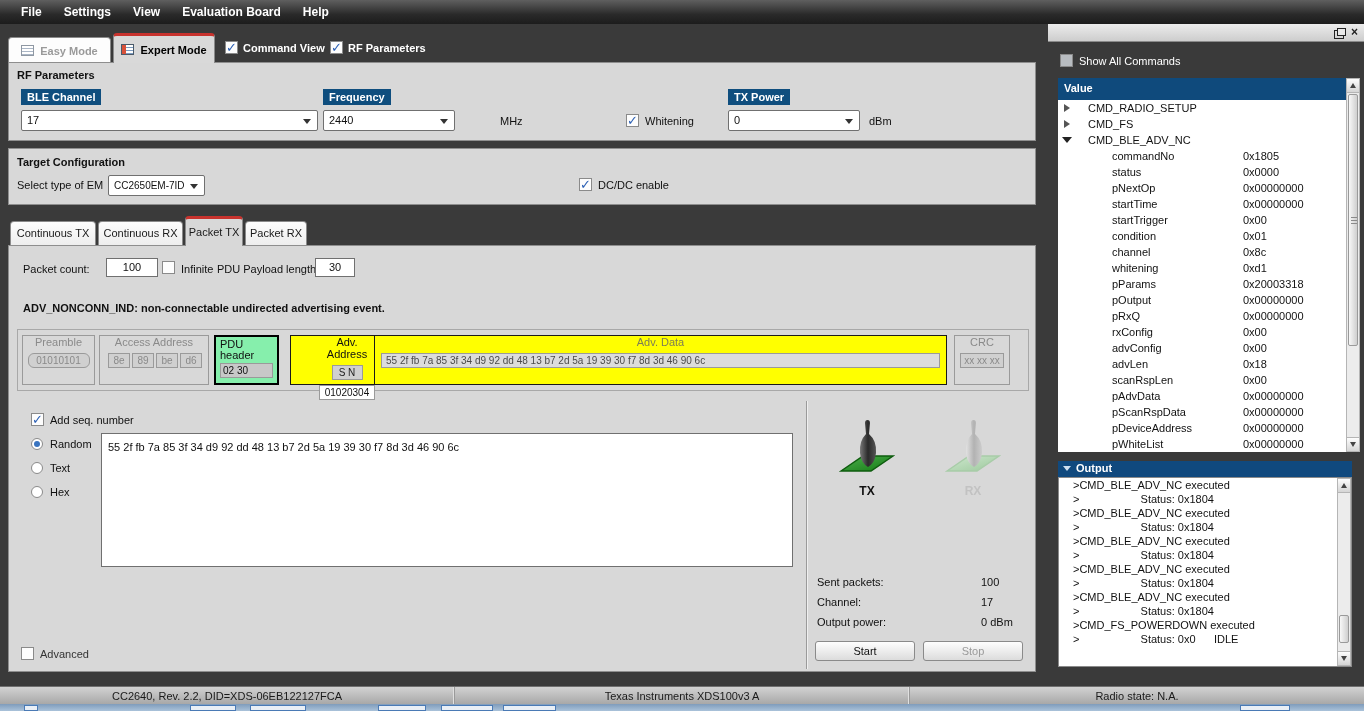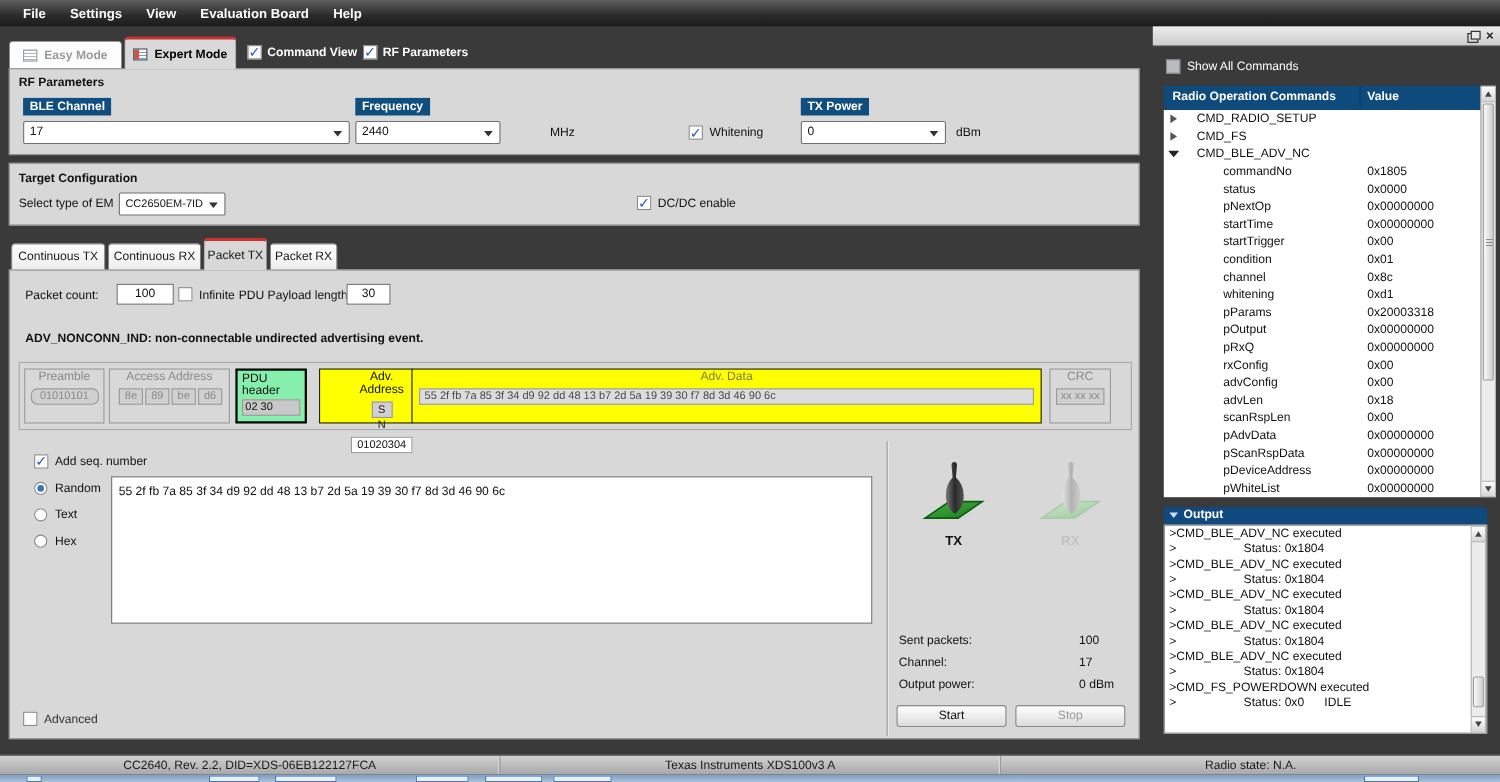--- a/index.html
+++ b/index.html
@@ -68,21 +68,21 @@
   .sbtn.bottom{border-top:1px solid #b5b5b5;border-bottom:none;}
   .sbtn i{position:absolute;left:3px;width:0;height:0;border-left:3px solid transparent;border-right:3px solid transparent;}
   .sbtn .up{top:4px;border-bottom:5px solid #444;}
   .sbtn .dn{top:4px;border-top:5px solid #444;}
   .sb-thumb{position:absolute;left:1px;width:10px;background:linear-gradient(90deg,#f8f8f8,#cfcfcf);border:1px solid #9a9a9a;border-radius:2px;box-sizing:border-box;}
   .grip{position:absolute;left:2px;width:6px;height:7px;
       background:repeating-linear-gradient(180deg,#8a8a8a 0 1px,rgba(0,0,0,0) 1px 3px);}
   
   #out-header{position:absolute;left:10px;top:437px;width:294px;height:16px;background:#10497e;color:#fff;font-weight:bold;box-sizing:border-box;padding:1px 0 0 18px;}
   #out-collapse{position:absolute;left:5px;top:5px;width:0;height:0;border-left:4px solid transparent;border-right:4px solid transparent;border-top:5px solid #cfe0f0;}
-  #out-body{position:absolute;left:10px;top:453px;width:294px;height:190px;background:#fff;border:1px solid #8a8a8a;box-sizing:border-box;overflow:hidden;}
+  #out-body{position:absolute;left:10px;top:453px;width:294px;height:190px;background:#fff;border:1px solid #8a8a8a;box-sizing:border-box;overflow:hidden;padding-left:10px;}
   .oline{white-space:pre;height:14px;line-height:14px;padding-left:4px;}
   
   #statusbar{position:absolute;left:0;top:686px;width:1364px;height:18px;
       background:linear-gradient(#d2d2d2,#a8a8a8);border-top:1px solid #6f6f6f;display:flex;box-sizing:border-box;}
   #statusbar .seg{flex:1;text-align:center;padding-top:3px;color:#1a1a1a;border-right:1px solid #9a9a9a;box-shadow:inset -1px 0 0 #e0e0e0;}
   #statusbar .seg:last-child{border-right:none;box-shadow:none;}
   
   #bottomstrip{position:absolute;left:0;top:704px;width:1364px;height:7px;background:linear-gradient(#7f9cbb,#aac2da);}
   .bs{position:absolute;top:1px;height:6px;background:#e9eff6;border:1px solid #4a7ab5;box-sizing:border-box;}
   
@@ -172,21 +172,21 @@
       </div>
       <div class="pbox" style="left:196px;width:65px;border:2px solid #000;background:#86efac;text-align:left;">
         <div style="margin:2px 0 0 4px;line-height:11px;">
           <div>PDU</div>
           <div>header</div>
         </div>
         <span class="pv" style="width:53px;margin:2px 0 0 4px;background:#c8c8c8;color:#111;">02 30</span>
       </div>
       <div class="pbox yellow" style="left:272px;width:86px;padding-left:28px;">
         <div class="pl" style="color:#111;">Adv. Address</div>
-        <span class="pv" style="width:19px;color:#222;">S N</span><span class="pv" style="width:56px;background:#fff;color:#111;">01020304</span>
+        <span class="pv" style="width:31px;color:#222;">S N</span><span class="pv" style="width:56px;background:#fff;color:#111;">01020304</span>
       </div>
       <div class="pbox yellow" style="left:356px;width:573px;">
         <div class="pl" style="color:#7d7d55;">Adv. Data</div>
         <span class="pv" style="width:559px;background:#dcdcdc;color:#4a4a4a;text-align:left;padding-left:4px;">55 2f fb 7a 85 3f 34 d9 92 dd 48 13 b7 2d 5a 19 39 30 f7 8d 3d 46 90 6c</span>
       </div>
       <div class="pbox" style="left:936px;width:56px;">
         <div class="pl">CRC</div>
         <span class="pv" style="width:44px;">xx xx xx</span>
       </div>
     </div>
@@ -258,21 +258,20 @@
 
   <div id="dock">
     <div id="dock-titlebar">
       <span class="float-ico" style="left:286px;top:6px;"></span>
       <span style="position:absolute;left:303px;top:1px;font-weight:bold;font-size:12px;color:#222;">×</span>
     </div>
     <span class="cb" style="left:12px;top:30px;background:#b8bcc0;"></span>
     <div class="txt" style="left:31px;top:31px;color:#fff;">Show All Commands</div>
 
     <div id="cmd-header">
-      <div class="c1">Radio Operation Commands</div>
       <div class="c2">Value</div>
     </div>
     <div id="cmd-body">
         <div class="crow">
           <span class="arr-r"></span>
           <span class="nm" style="left: 30px;">CMD_RADIO_SETUP</span>
         </div>
         <div class="crow">
           <span class="arr-r"></span>
           <span class="nm" style="left: 30px;">CMD_FS</span>

